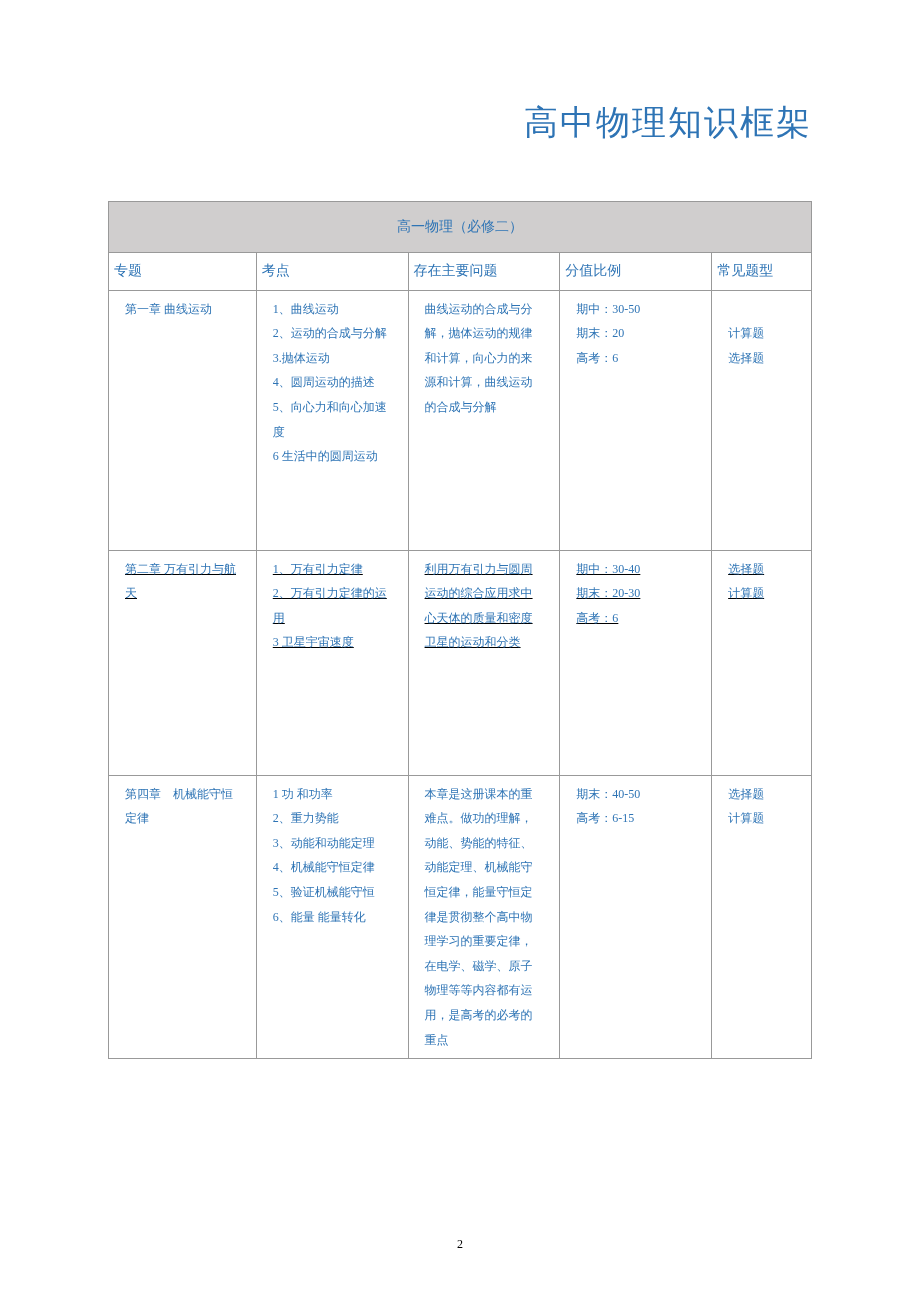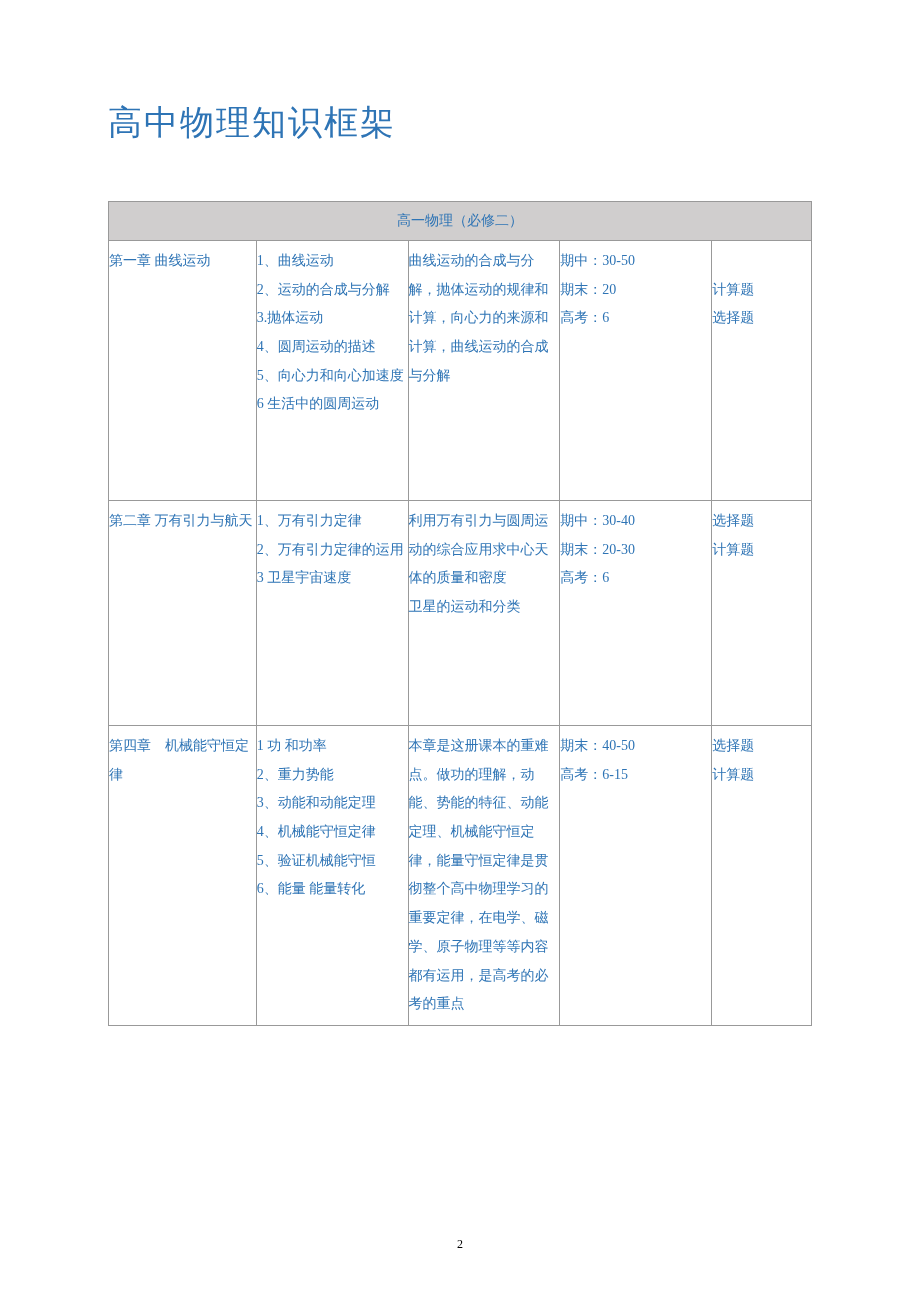--- a/index.html
+++ b/index.html
@@ -9,57 +9,57 @@
     }
     body {
       background: #ffffff;
       font-family: "SimSun", "Microsoft YaHei", serif;
       width: 920px;
       height: 1302px;
       position: relative;
       padding: 100px 108px 0 108px;
     }
     .title {
-      text-align: left;
+      text-align: right;
       font-size: 34px;
       color: #2e74b5;
       font-family: "SimHei", "Microsoft YaHei", sans-serif;
       margin-bottom: 55px;
       letter-spacing: 2px;
       font-weight: normal;
     }
     table {
       border-collapse: collapse;
       width: 100%;
       table-layout: fixed;
     }
     table, th, td {
       border: 1px solid #999999;
     }
     th {
       background: #d0cece;
       color: #2e74b5;
       font-weight: normal;
       font-size: 14px;
-      padding: 10px 5px;
+      padding: 16px 5px;
       text-align: center;
       font-family: "SimSun", serif;
     }
     td.header-cell {
       color: #2e74b5;
       font-size: 14px;
       padding: 4px 5px;
       text-align: left;
       vertical-align: top;
       font-family: "SimSun", serif;
     }
     td {
       color: #2e74b5;
-      font-size: 14px;
-      padding: 6px 0;
+      font-size: 12px;
+      padding: 6px 16px;
       text-align: left;
       vertical-align: top;
       line-height: 2.05;
       font-family: "SimSun", serif;
     }
     col.c1 { width: 18.5%; }
     col.c2 { width: 19%; }
     col.c3 { width: 19%; }
     col.c4 { width: 19%; }
     col.c5 { width: 12.5%; }
@@ -84,28 +84,35 @@
     <col class="c1">
       <col class="c2">
       <col class="c3">
       <col class="c4">
       <col class="c5">
   </colgroup>
   <tbody>
       <tr>
     <th colspan="5">高一物理（必修二）</th>
   </tr>
+  <tr>
+    <td class="header-cell">专题</td>
+    <td class="header-cell">考点</td>
+    <td class="header-cell">存在主要问题</td>
+    <td class="header-cell">分值比例</td>
+    <td class="header-cell">常见题型</td>
+  </tr>
   <tr style="height:260px;">
     <td>第一章 曲线运动</td>
     <td>1、曲线运动<br>2、运动的合成与分解<br>3.抛体运动<br>4、圆周运动的描述<br>5、向心力和向心加速度<br>6 生活中的圆周运动</td>
     <td>曲线运动的合成与分解，抛体运动的规律和计算，向心力的来源和计算，曲线运动的合成与分解</td>
     <td>期中：30-50<br>期末：20<br>高考：6</td>
     <td>&nbsp;<br>计算题<br>选择题</td>
   </tr>
-  <tr style="height:225px;">
+  <tr style="height:225px;text-decoration:underline;">
     <td>第二章 万有引力与航天</td>
     <td>1、万有引力定律<br>2、万有引力定律的运用<br>3 卫星宇宙速度</td>
     <td>利用万有引力与圆周运动的综合应用求中心天体的质量和密度<br>卫星的运动和分类</td>
     <td>期中：30-40<br>期末：20-30<br>高考：6</td>
     <td>选择题<br>计算题</td>
   </tr>
   <tr>
     <td>第四章　机械能守恒定律</td>
     <td>1 功 和功率<br>2、重力势能<br>3、动能和动能定理<br>4、机械能守恒定律<br> 5、验证机械能守恒<br>6、能量 能量转化</td>
     <td>本章是这册课本的重难点。做功的理解，动能、势能的特征、动能定理、机械能守恒定律，能量守恒定律是贯彻整个高中物理学习的重要定律，在电学、磁学、原子物理等等内容都有运用，是高考的必考的重点</td>

